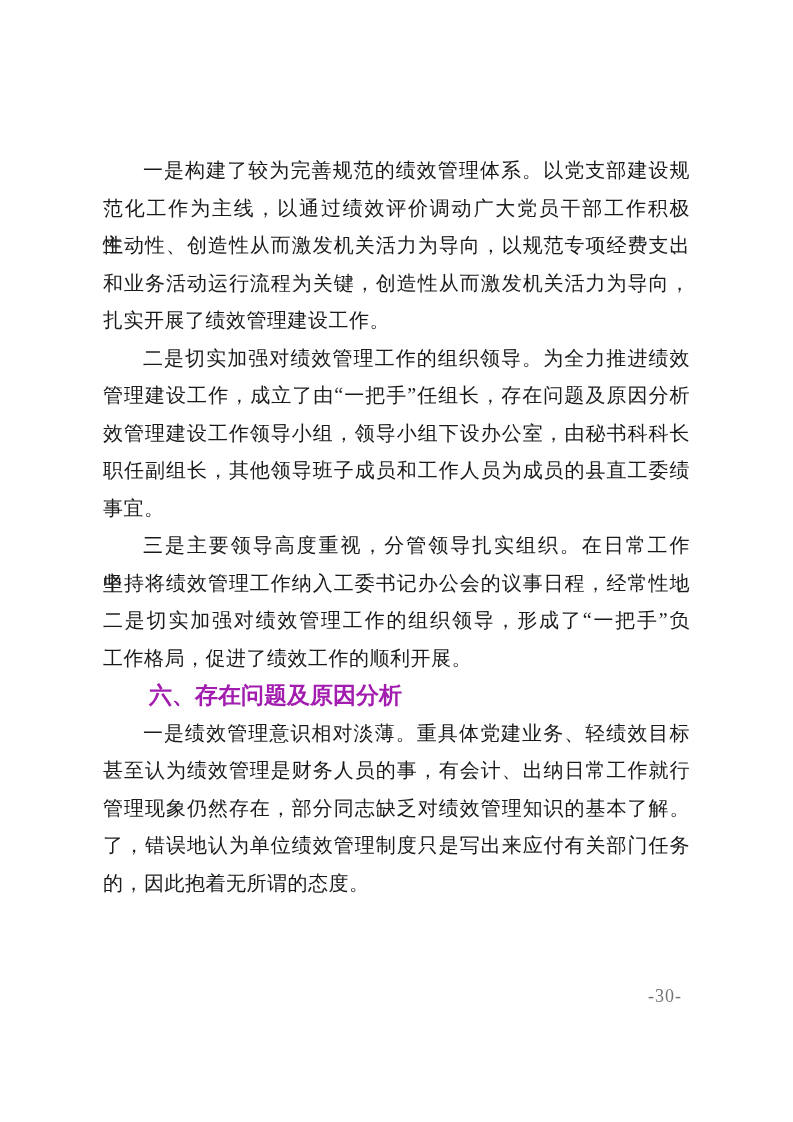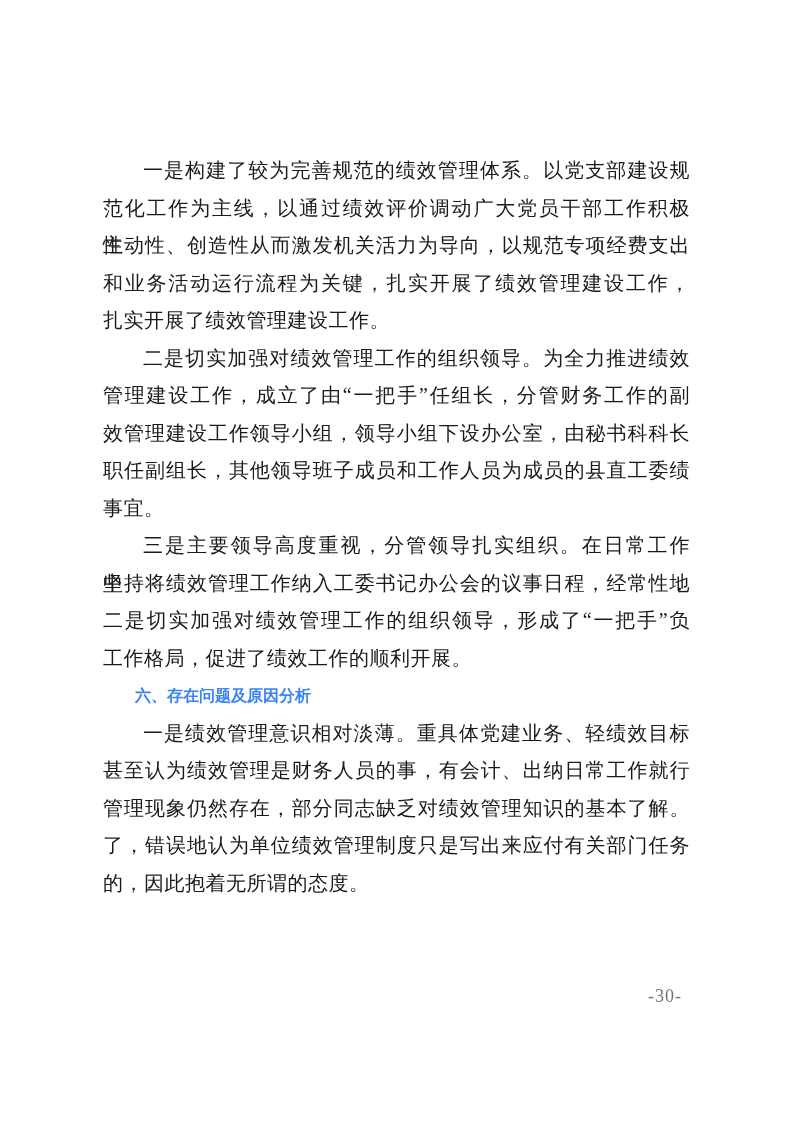--- a/index.html
+++ b/index.html
@@ -39,25 +39,25 @@
   }
   .line.last {
     text-align: left;
     text-align-last: left;
   }
   .heading {
     margin: 0;
     padding: 0;
     font-family: "Liberation Sans", sans-serif;
     font-weight: 700;
-    font-size: 16px;
+    font-size: 23px;
     height: 37.5px;
     line-height: 37.5px;
     text-indent: 2em;
-    color: #3b82f6;
+    color: #a21caf;
   }
   .page-number {
     position: absolute;
     top: 986px;
     left: 648px;
     font-size: 18px;
     letter-spacing: 1px;
     color: #737373;
     font-family: "Liberation Serif", serif;
   }
@@ -65,27 +65,27 @@
 </head>
 <body>
 
 <div class="page">
   <main class="content">
 
     <section class="para">
       <div class="line first">一是构建了较为完善规范的绩效管理体系。以党支部建设规</div>
       <div class="line">范化工作为主线，以通过绩效评价调动广大党员干部工作积极性、</div>
       <div class="line">主动性、创造性从而激发机关活力为导向，以规范专项经费支出</div>
-      <div class="line">和业务活动运行流程为关键，扎实开展了绩效管理建设工作，</div>
+      <div class="line">和业务活动运行流程为关键，创造性从而激发机关活力为导向，</div>
       <div class="line last">扎实开展了绩效管理建设工作。</div>
     </section>
 
     <section class="para">
       <div class="line first">二是切实加强对绩效管理工作的组织领导。为全力推进绩效</div>
-      <div class="line">管理建设工作，成立了由“一把手”任组长，分管财务工作的副</div>
+      <div class="line">管理建设工作，成立了由“一把手”任组长，存在问题及原因分析</div>
       <div class="line">效管理建设工作领导小组，领导小组下设办公室，由秘书科科长</div>
       <div class="line">职任副组长，其他领导班子成员和工作人员为成员的县直工委绩</div>
       <div class="line last">事宜。</div>
     </section>
 
     <section class="para">
       <div class="line first">三是主要领导高度重视，分管领导扎实组织。在日常工作中，</div>
       <div class="line">坚持将绩效管理工作纳入工委书记办公会的议事日程，经常性地</div>
       <div class="line">二是切实加强对绩效管理工作的组织领导，形成了“一把手”负</div>
       <div class="line last">工作格局，促进了绩效工作的顺利开展。</div>

